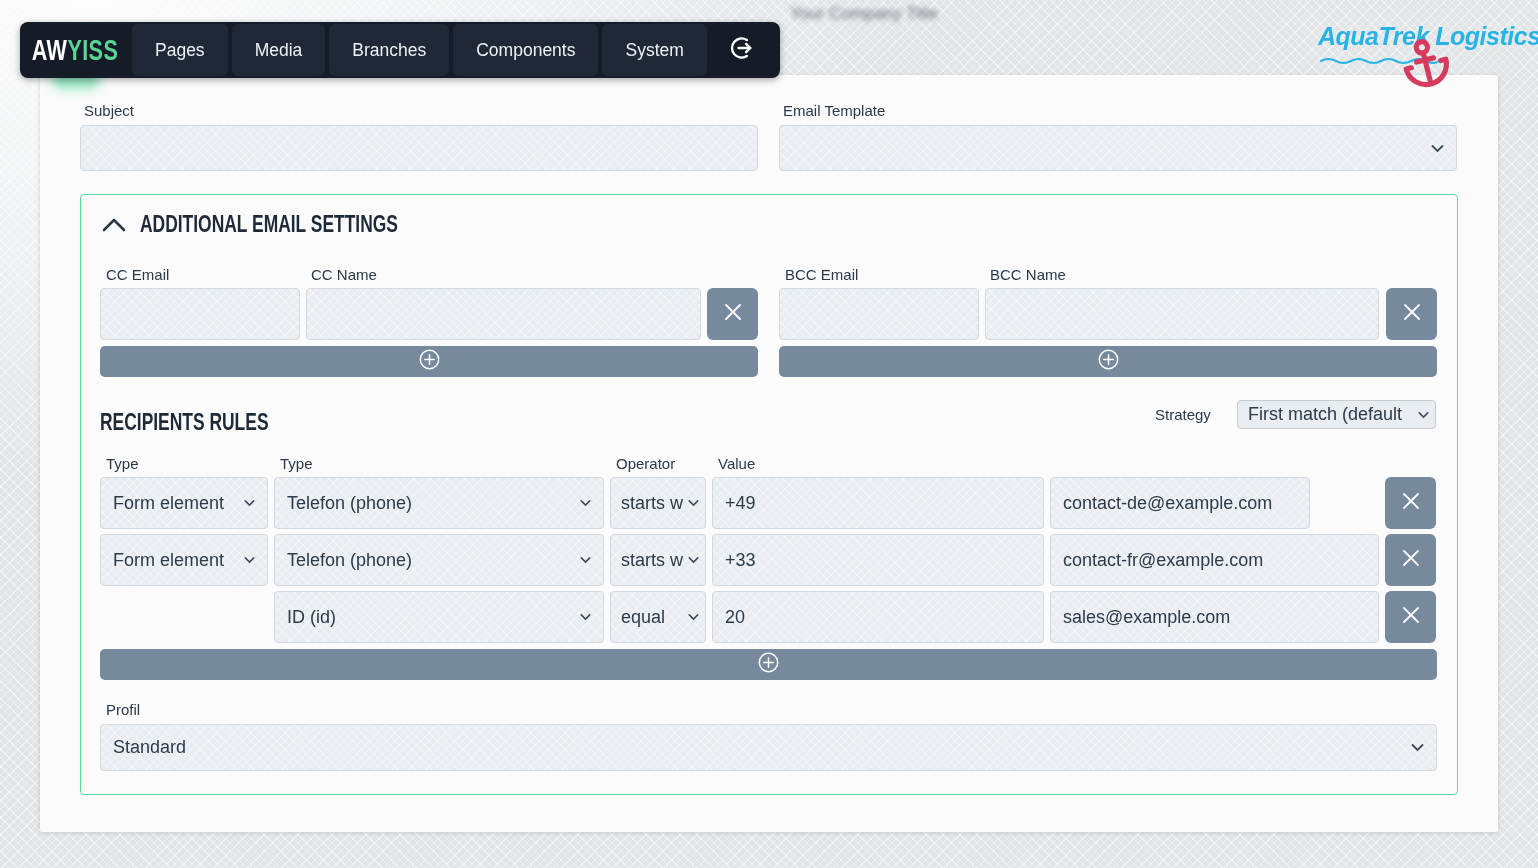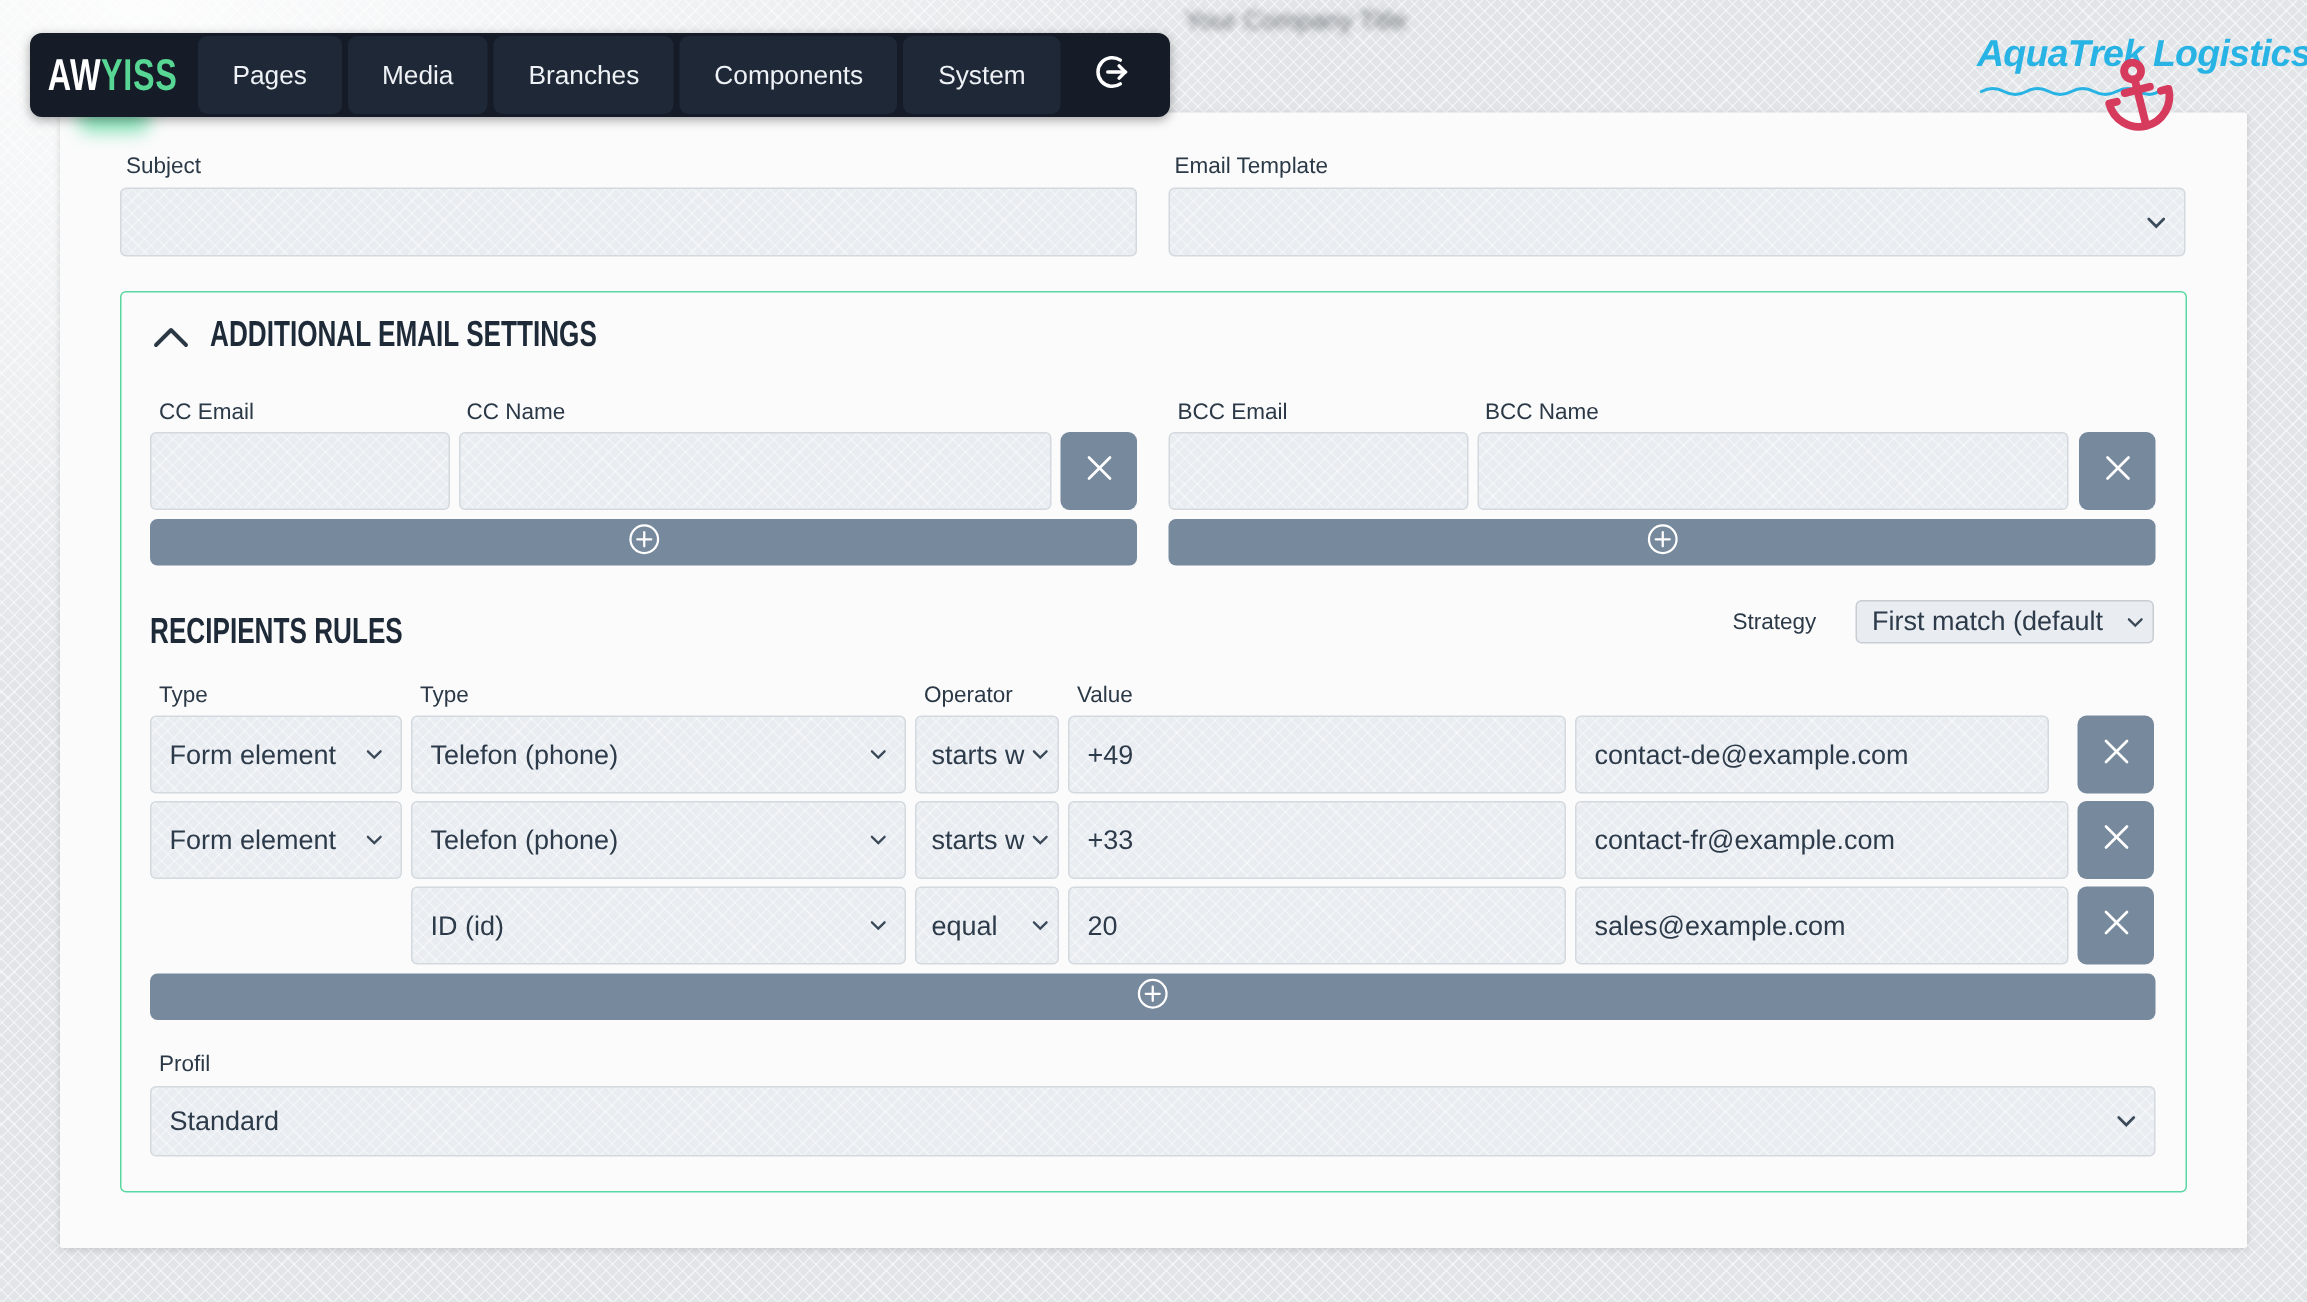--- a/index.html
+++ b/index.html
@@ -263,21 +263,21 @@
       <span class="tx">starts w</span>
       <span class="chev" style="margin-left:2px;">
           <svg width="11" height="8" viewBox="0 0 13 9" fill="none" stroke="#3b4a59" stroke-width="1.8" stroke-linecap="round">
             <polyline points="1.5,2 6.5,7 11.5,2"></polyline>
           </svg>
         </span>
     </div>
     <div class="field tex" style="left:612px; width:332px;">
       <span class="tx">+49</span>
     </div>
-    <div class="field tex" style="left:950px; width:316px;">
+    <div class="field tex" style="left:950px; width:260px;">
       <span class="tx">contact-de@example.com</span>
     </div>
     <div class="xbtn tex" style="left:1285px; top:0;">
       <span><svg width="22" height="22" viewBox="0 0 22 22" fill="none" stroke="#ffffff" stroke-width="1.8" stroke-linecap="round">
             <line x1="4" y1="4" x2="18" y2="18"></line>
             <line x1="18" y1="4" x2="4" y2="18"></line>
           </svg></span>
     </div>
   </div>
 

